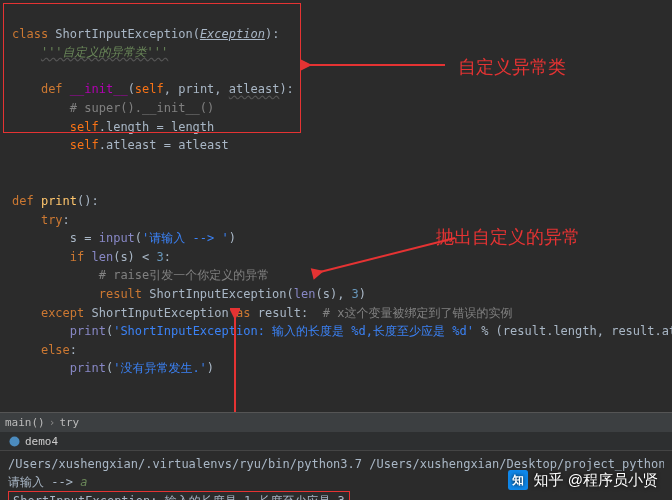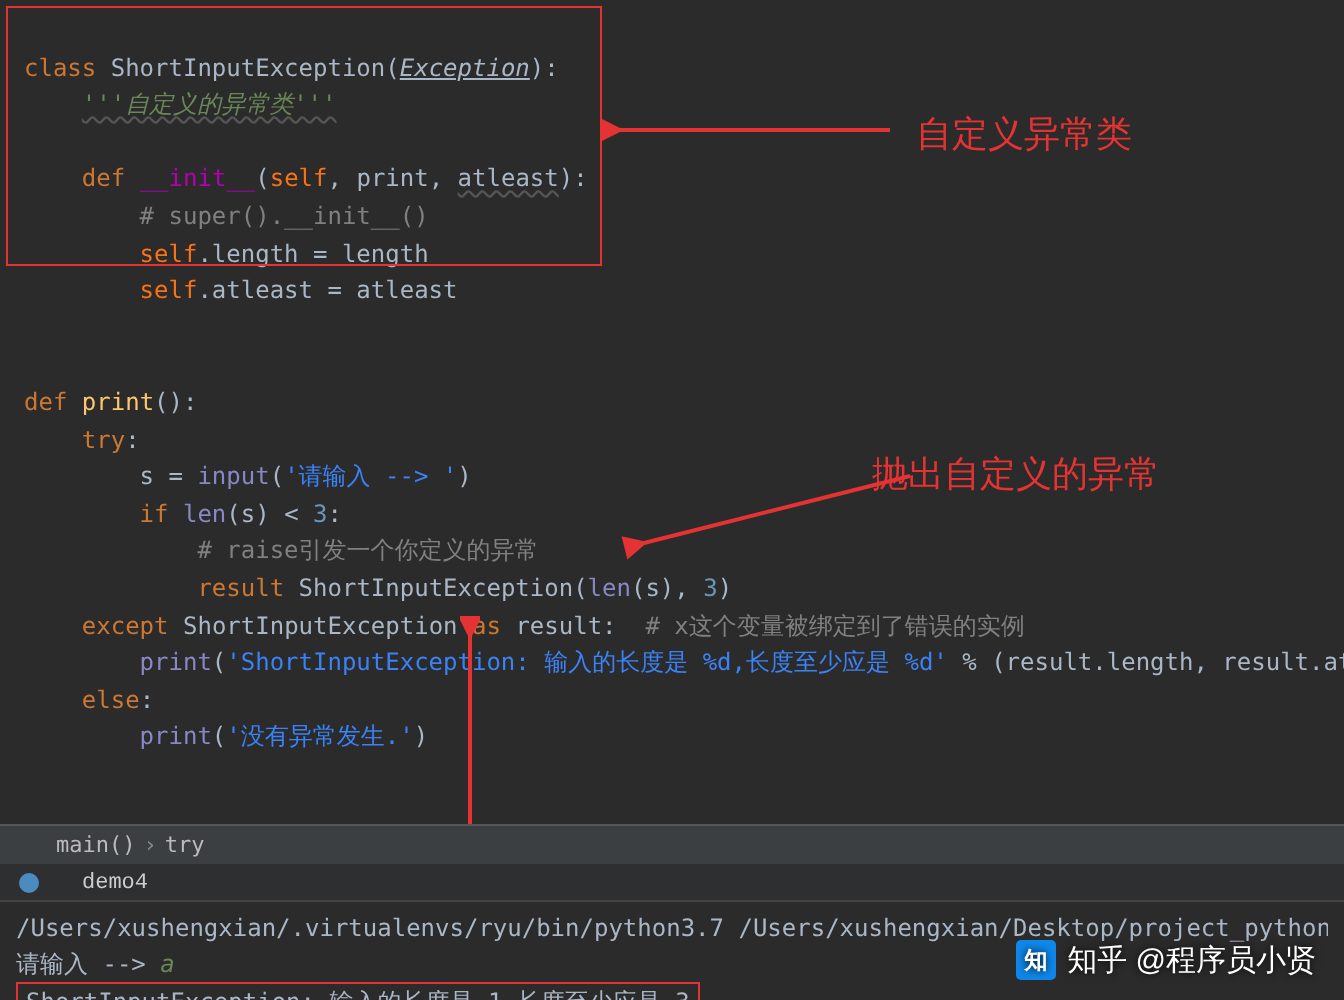--- a/index.html
+++ b/index.html
@@ -47,35 +47,34 @@
     color: #e53333;
     font-family: "PingFang SC","Microsoft YaHei",sans-serif;
     font-size: 18px;
     font-weight: 500;
   }
 
   .breadcrumb {
     background: #3c3f41;
     border-top: 1px solid #555;
     border-bottom: 1px solid #555;
-    padding: 3px 28px;
+    padding: 3px 5px;
     font-size: 11px;
     color: #bbbbbb;
   }
   .bc-sep { color: #888; margin: 0 4px; }
 
   .runbar {
     background: #2d2f30;
     padding: 3px 8px;
     font-size: 11px;
     color: #ccc;
     display: flex;
     align-items: center;
-    gap: 20px;
-    font-family: Liberation Mono, monospace;
+    gap: 4px;
   }
   .runbar svg { width: 13px; height: 13px; }
 
   .terminal {
     background: #2b2b2b;
     border-top: 1px solid #444;
     padding: 4px 8px 20px 8px;
     font-size: 12px;
     line-height: 1.5;
   }

